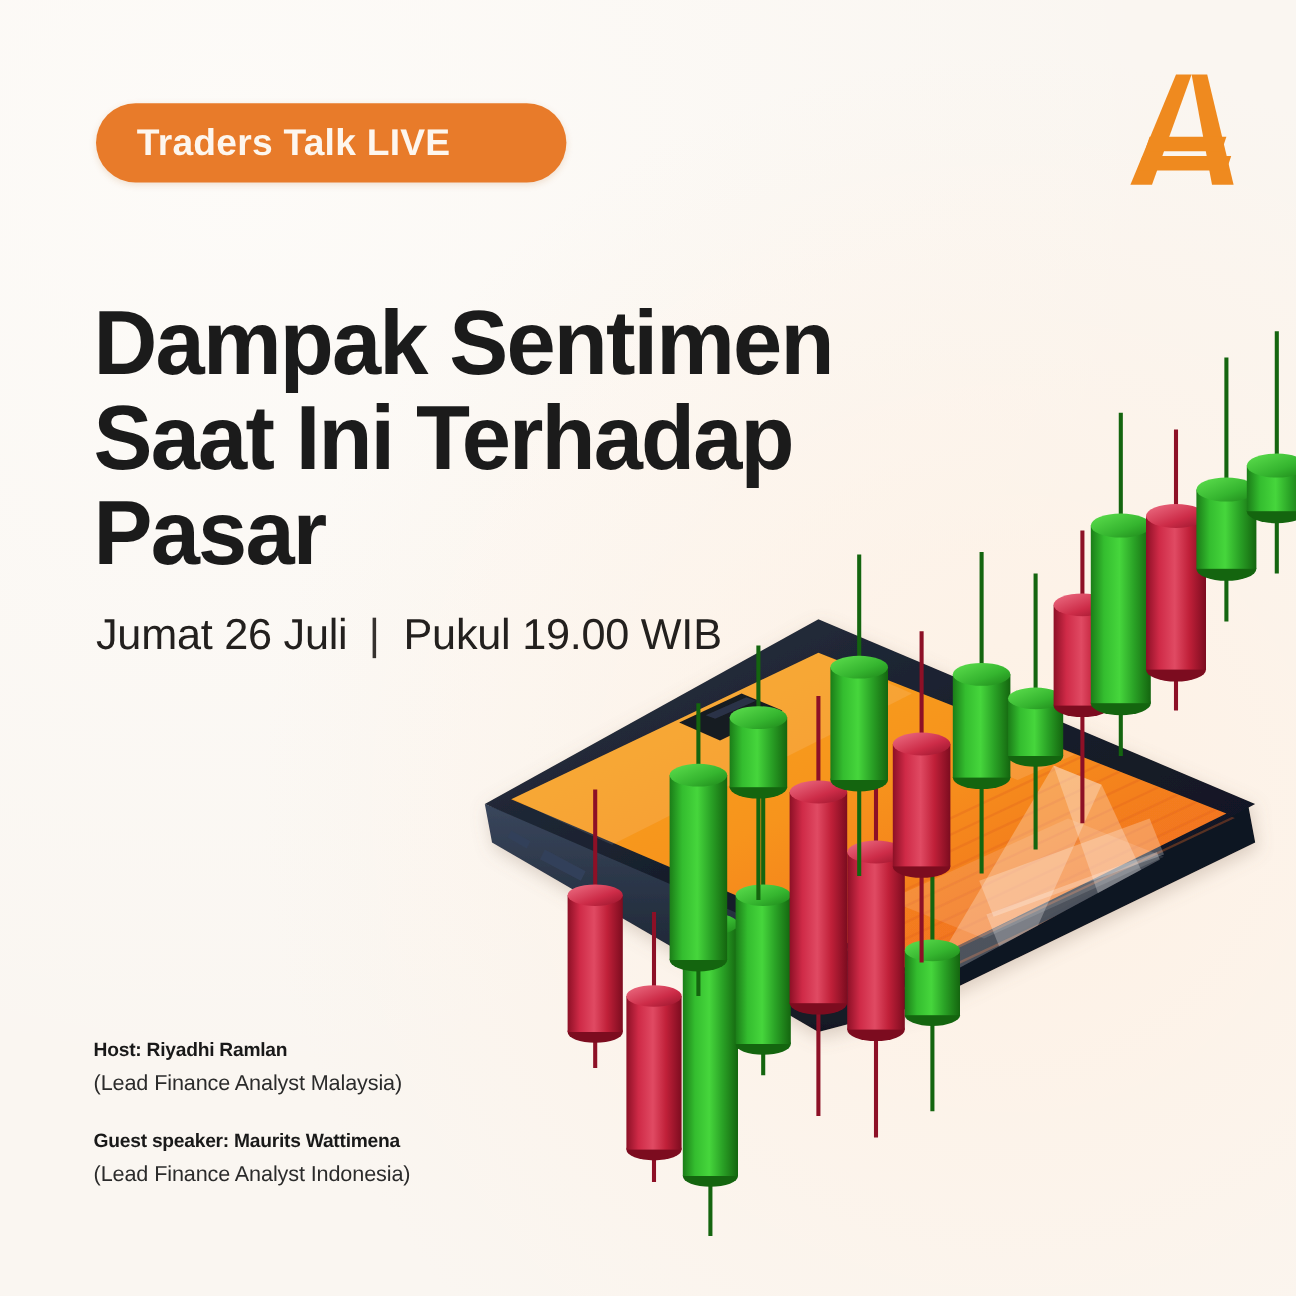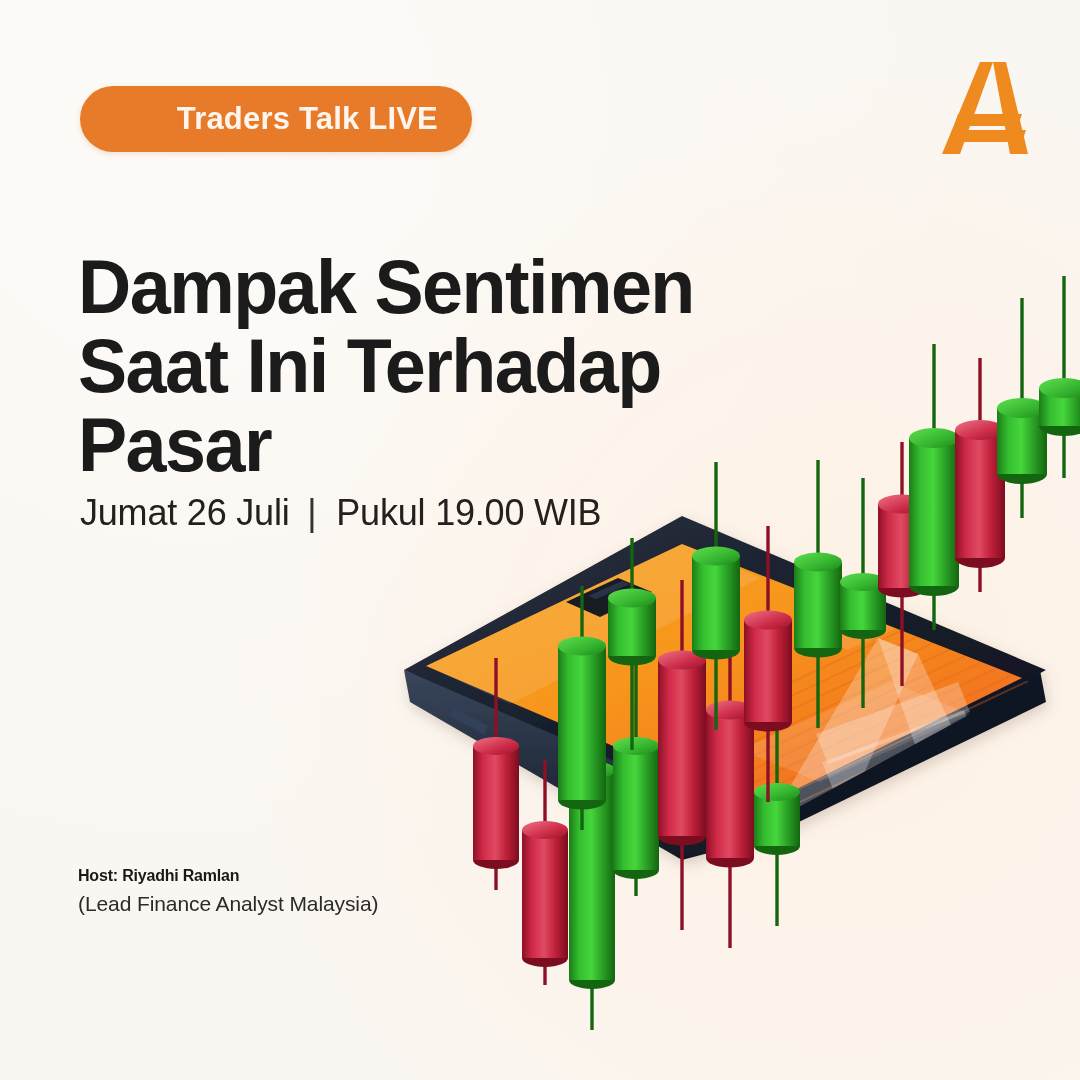--- a/index.html
+++ b/index.html
@@ -21,21 +21,21 @@
     pointer-events:none;
   }
 
   
   .badge{
     position:absolute;left:80px;top:86px;
     height:66px;min-width:392px;
     box-sizing:border-box;
     border-radius:33px;
     background:#e87b2a;
-    display:flex;align-items:center;justify-content:flex-end;
+    display:flex;align-items:center;justify-content:flex-start;
     padding:13px 34px;
     box-shadow:0 2px 6px rgba(180,100,30,.18);
   }
   .badge-label{
     color:#fdf6ee;
     font-size:31px;
     font-weight:bold;
     letter-spacing:.2px;
     white-space:nowrap;
   }
@@ -52,21 +52,21 @@
     font-weight:bold;
     line-height:1.04;
     letter-spacing:-1.6px;
     transform:scaleX(.97);
     transform-origin:left top;
   }
   .headline .ln{display:block;}
 
   
   .dateline{
-    position:absolute;left:80px;top:492px;
+    position:absolute;left:80px;top:508px;
     color:#23201e;
     font-size:36px;
     font-weight:normal;
     letter-spacing:-.2px;
     white-space:nowrap;
   }
   .dateline .sep{
     display:inline-block;
     margin:0 10px 0 8px;
     color:#36322f;
@@ -79,21 +79,21 @@
   .credit-block:last-child{margin-bottom:0;}
   .credit-name{
     color:#191919;
     font-size:16px;
     font-weight:bold;
     letter-spacing:-.2px;
     line-height:1.3;
   }
   .credit-role{
     color:#2b2b2b;
-    font-size:21px;
+    font-size:18px;
     font-weight:normal;
     letter-spacing:-.1px;
     line-height:1.35;
     margin-top:3px;
   }
 
   
   .art{
     position:absolute;
     left:330px;top:330px;
@@ -368,15 +368,19 @@
     <span>Jumat 26 Juli</span>
     <span class="sep">|</span>
     <span>Pukul 19.00 WIB</span>
   </div>
 
   <div class="credits">
     <div class="credit-block">
       <div class="credit-name">Host: Riyadhi Ramlan</div>
       <div class="credit-role">(Lead Finance Analyst Malaysia)</div>
     </div>
+    <div class="credit-block">
+      <div class="credit-name">Guest speaker: Maurits Wattimena</div>
+      <div class="credit-role">(Lead Finance Analyst Indonesia)</div>
+    </div>
   </div>
 
 </div>
 
 </body></html>

